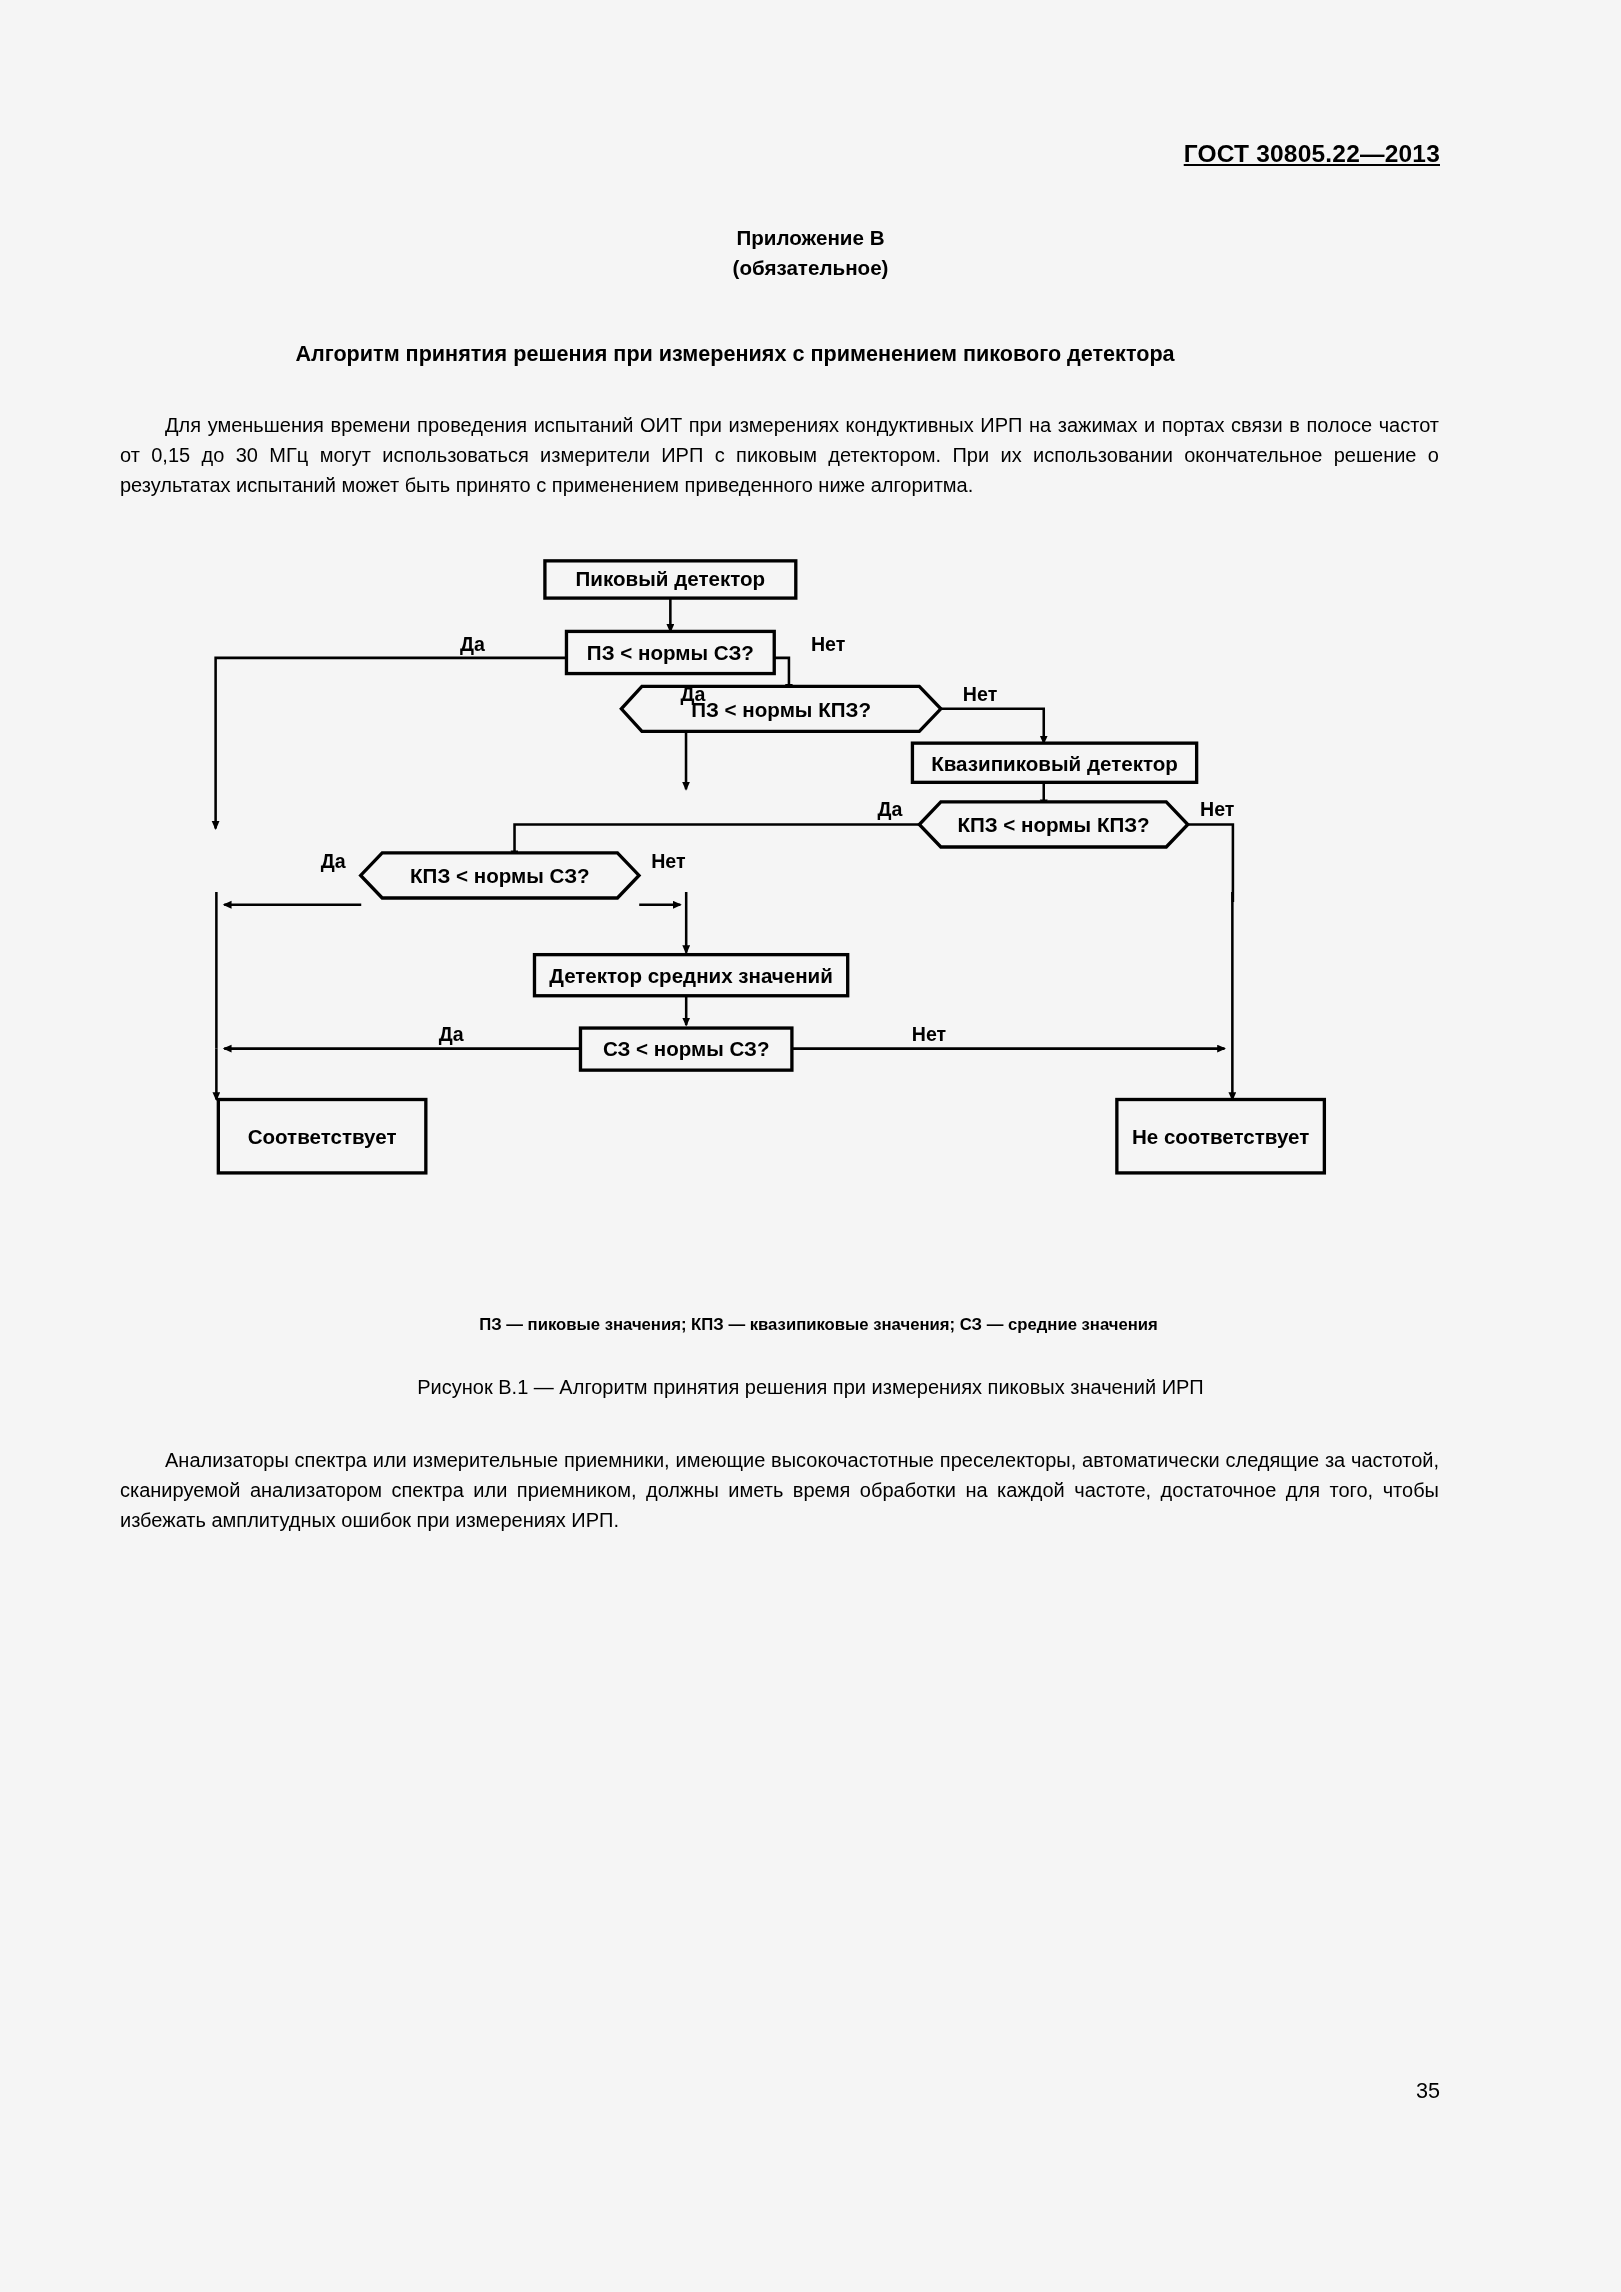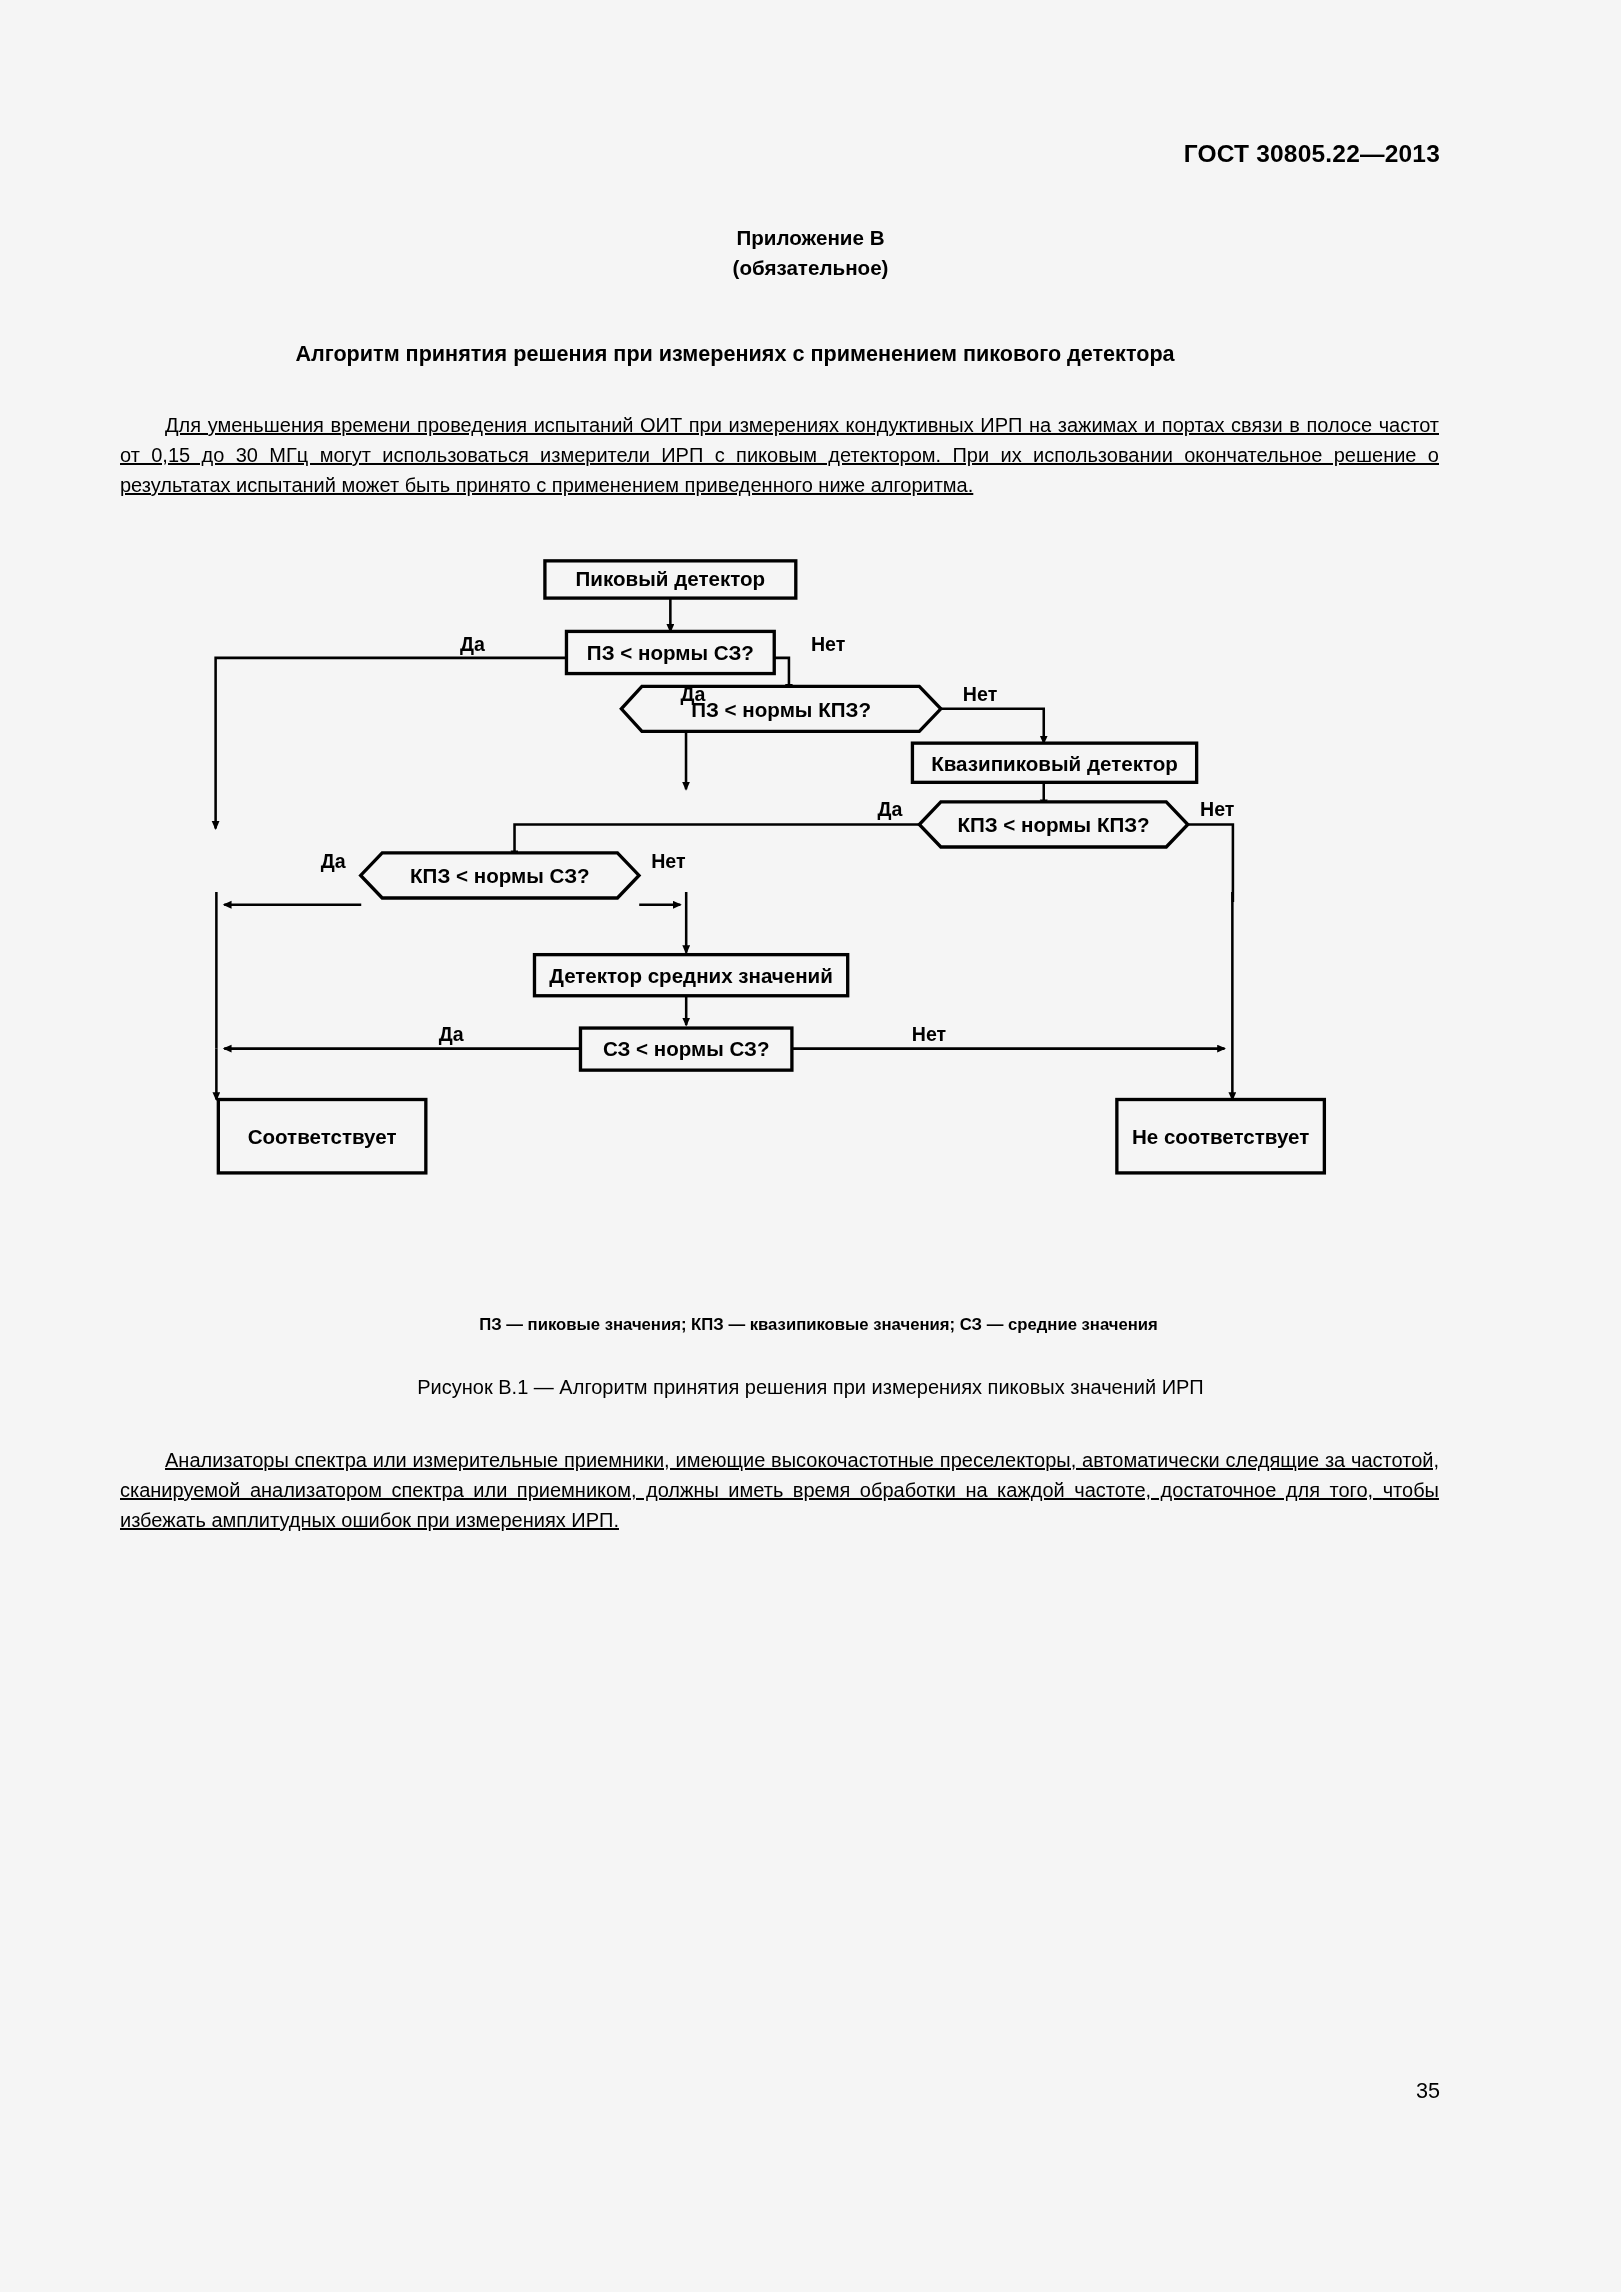--- a/index.html
+++ b/index.html
@@ -21,20 +21,21 @@
 
   
   .gost-header {
     position: absolute;
     top: 140px;
     right: 181px;
     font-size: 24.5px;
     font-weight: bold;
     letter-spacing: 0.2px;
     white-space: nowrap;
+    text-decoration: underline;
   }
 
   
   .appendix-block {
     position: absolute;
     top: 223px;
     left: 0;
     width: 1621px;
     text-align: center;
     font-size: 20.6px;
@@ -54,21 +55,20 @@
 
   
   .para {
     position: absolute;
     left: 120px;
     width: 1319px;
     font-size: 20px;
     line-height: 30px;
     text-align: justify;
     text-justify: inter-word;
-    text-decoration: underline;
   }
   .para .indent { display: inline-block; width: 45px; }
 
   #para-intro  { top: 410px; }
   #para-tail-1 { top: 1445px; }
   #para-tail-2 { top: 1535px; }
 
   
   #figure {
     position: absolute;

